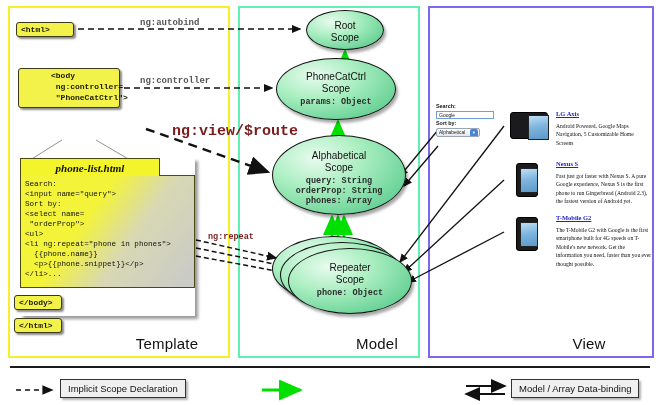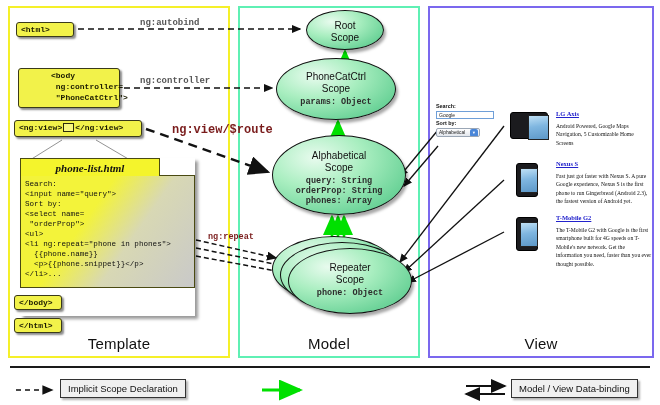--- a/index.html
+++ b/index.html
@@ -24,20 +24,21 @@
   #panel-model    { left: 238px; top: 6px; width: 182px; height: 352px; border: 2px solid #5ff0b4; }
   #panel-view     { left: 428px; top: 6px; width: 226px; height: 352px; border: 2px solid #7b68ee; }
 
   .col-label {
     position: absolute;
     font-size: 15px;
     color: #111;
     font-family: "Liberation Sans", sans-serif;
     text-align: center;
     letter-spacing: 0.2px;
+    padding-left: 48px;
   }
   #label-template { left: 8px;  top: 335px; width: 222px; }
   #label-model    { left: 238px; top: 335px; width: 182px; }
   #label-view     { left: 428px; top: 335px; width: 226px; }
 
   
   .codebox {
     position: absolute;
     background: #f2f24a;
     border: 1.5px solid #3a3a1a;
@@ -221,21 +222,21 @@
   
   .conn-label {
     position: absolute;
     font-family: "Liberation Mono", monospace;
     font-weight: bold;
     font-size: 9px;
     white-space: nowrap;
   }
   #lbl-autobind   { left: 140px; top: 18px;  color: #555; }
   #lbl-controller { left: 140px; top: 76px;  color: #555; font-family: Liberation Mono, monospace; }
-  #lbl-ngview     { left: 172px; top: 123px; color: #7a1c1c; font-size: 12px; }
+  #lbl-ngview     { left: 172px; top: 123px; color: #7a1c1c; font-size: 15px; }
   #lbl-ngrepeat   { left: 208px; top: 232px; color: #7a1c1c; font-size: 8.5px; }
 
   
   #legend-rule {
     position: absolute;
     left: 10px; top: 366px; width: 640px; height: 2px;
     background: #1a1a1a;
   }
   .legend-box {
     position: absolute;
@@ -313,21 +314,20 @@
     <line x1="466" y1="386" x2="505" y2="386" stroke="#111" stroke-width="1.8" marker-end="url(#arrBlackBig)"></line>
     <line x1="505" y1="394" x2="466" y2="394" stroke="#111" stroke-width="1.8" marker-end="url(#arrBlackBig)"></line>
   </svg>
 
   <div class="codebox" id="tag-html">&lt;html&gt;</div>
 
   <div class="codebox" id="tag-body">&lt;body
  ng:controller=
  "PhoneCatCtrl"&gt;</div>
 
-  <div class="codebox" id="tag-ngview"><span>&lt;ng:view&gt;</span><span class="ngview-slot"></span><span>&lt;/ng:view&gt;</span></div>
 
   <div id="note-phonelist">
     <div id="note-title">phone-list.html</div>
     <div id="note-body">Search:
 &lt;input name="query"&gt;
 Sort by:
 &lt;select name=
  "orderProp"&gt;
 &lt;ul&gt;
 &lt;li ng:repeat="phone in phones"&gt;
@@ -401,15 +401,15 @@
   <div class="conn-label" id="lbl-controller">ng:controller</div>
   <div class="conn-label" id="lbl-ngview">ng:view/$route</div>
   <div class="conn-label" id="lbl-ngrepeat">ng:repeat</div>
 
   <div class="col-label" id="label-template">Template</div>
   <div class="col-label" id="label-view">View</div>
   <div class="col-label" id="label-model">Model</div>
 
   <div id="legend-rule"></div>
   <div class="legend-box" id="legend-box-1">Implicit Scope Declaration</div>
-  <div class="legend-box" id="legend-box-3">Model / View Data-binding</div>
+  <div class="legend-box" id="legend-box-3">Model / Array Data-binding</div>
 
 </div>
 
 </body></html>

